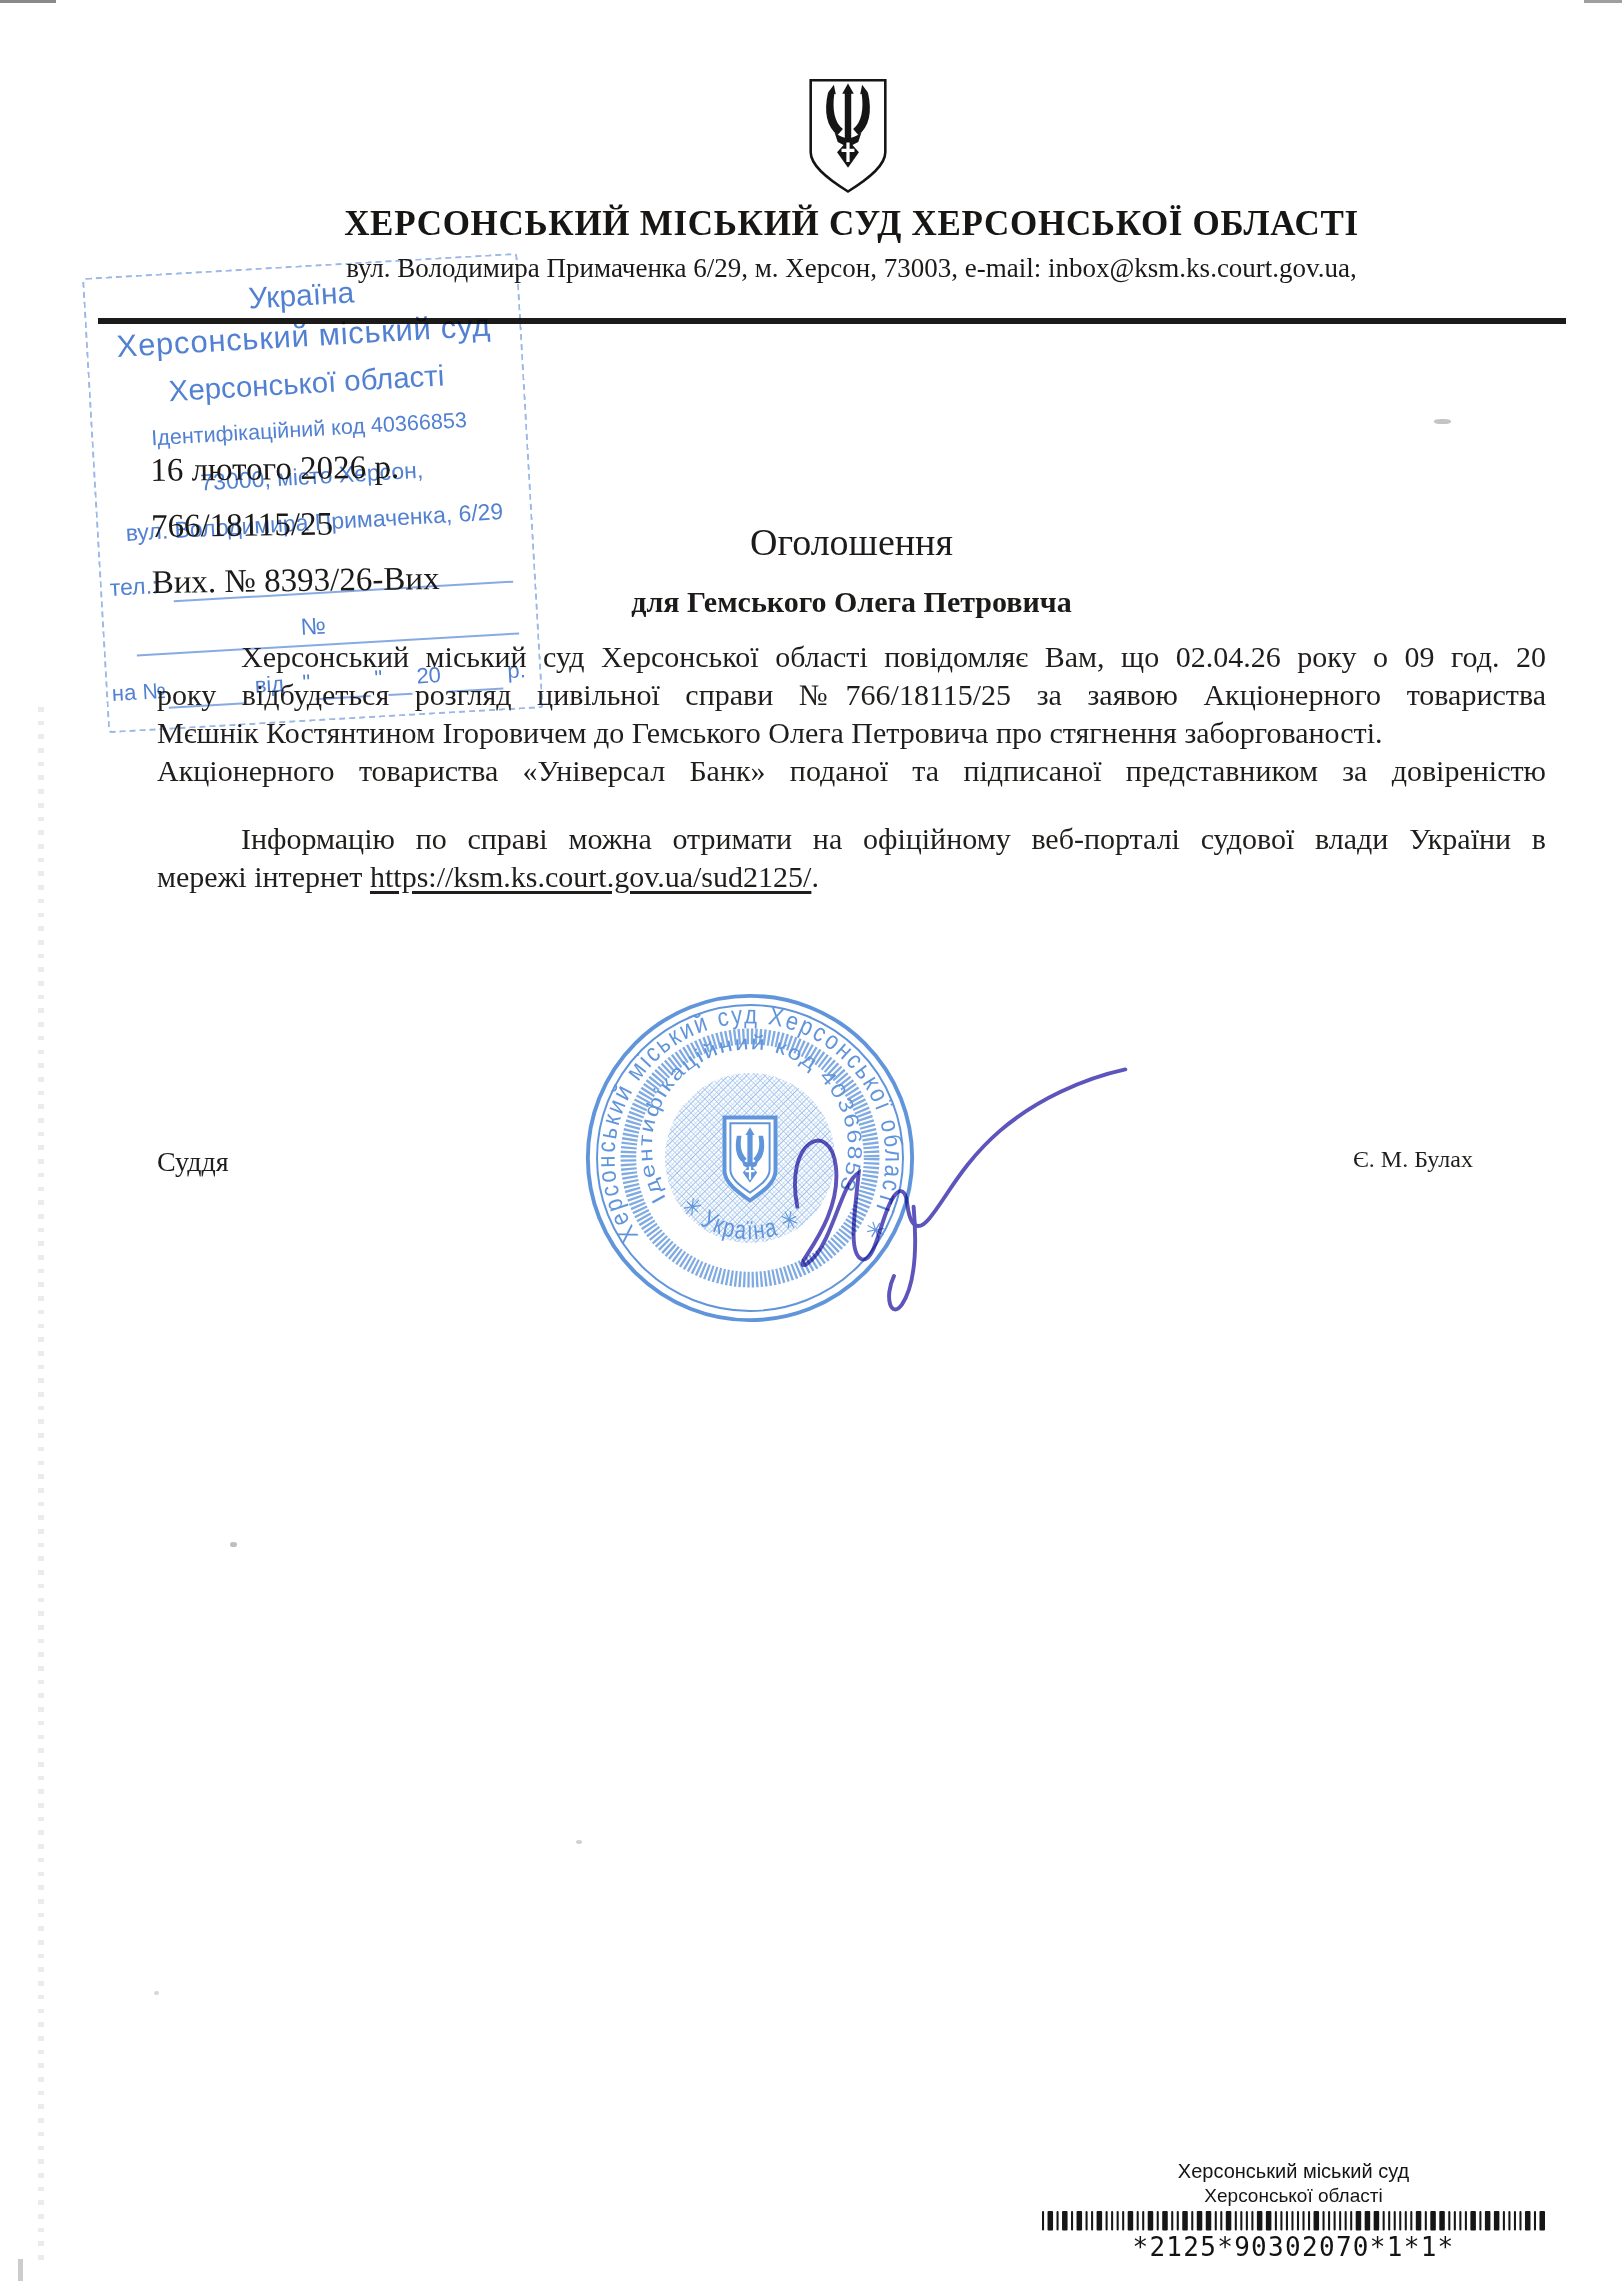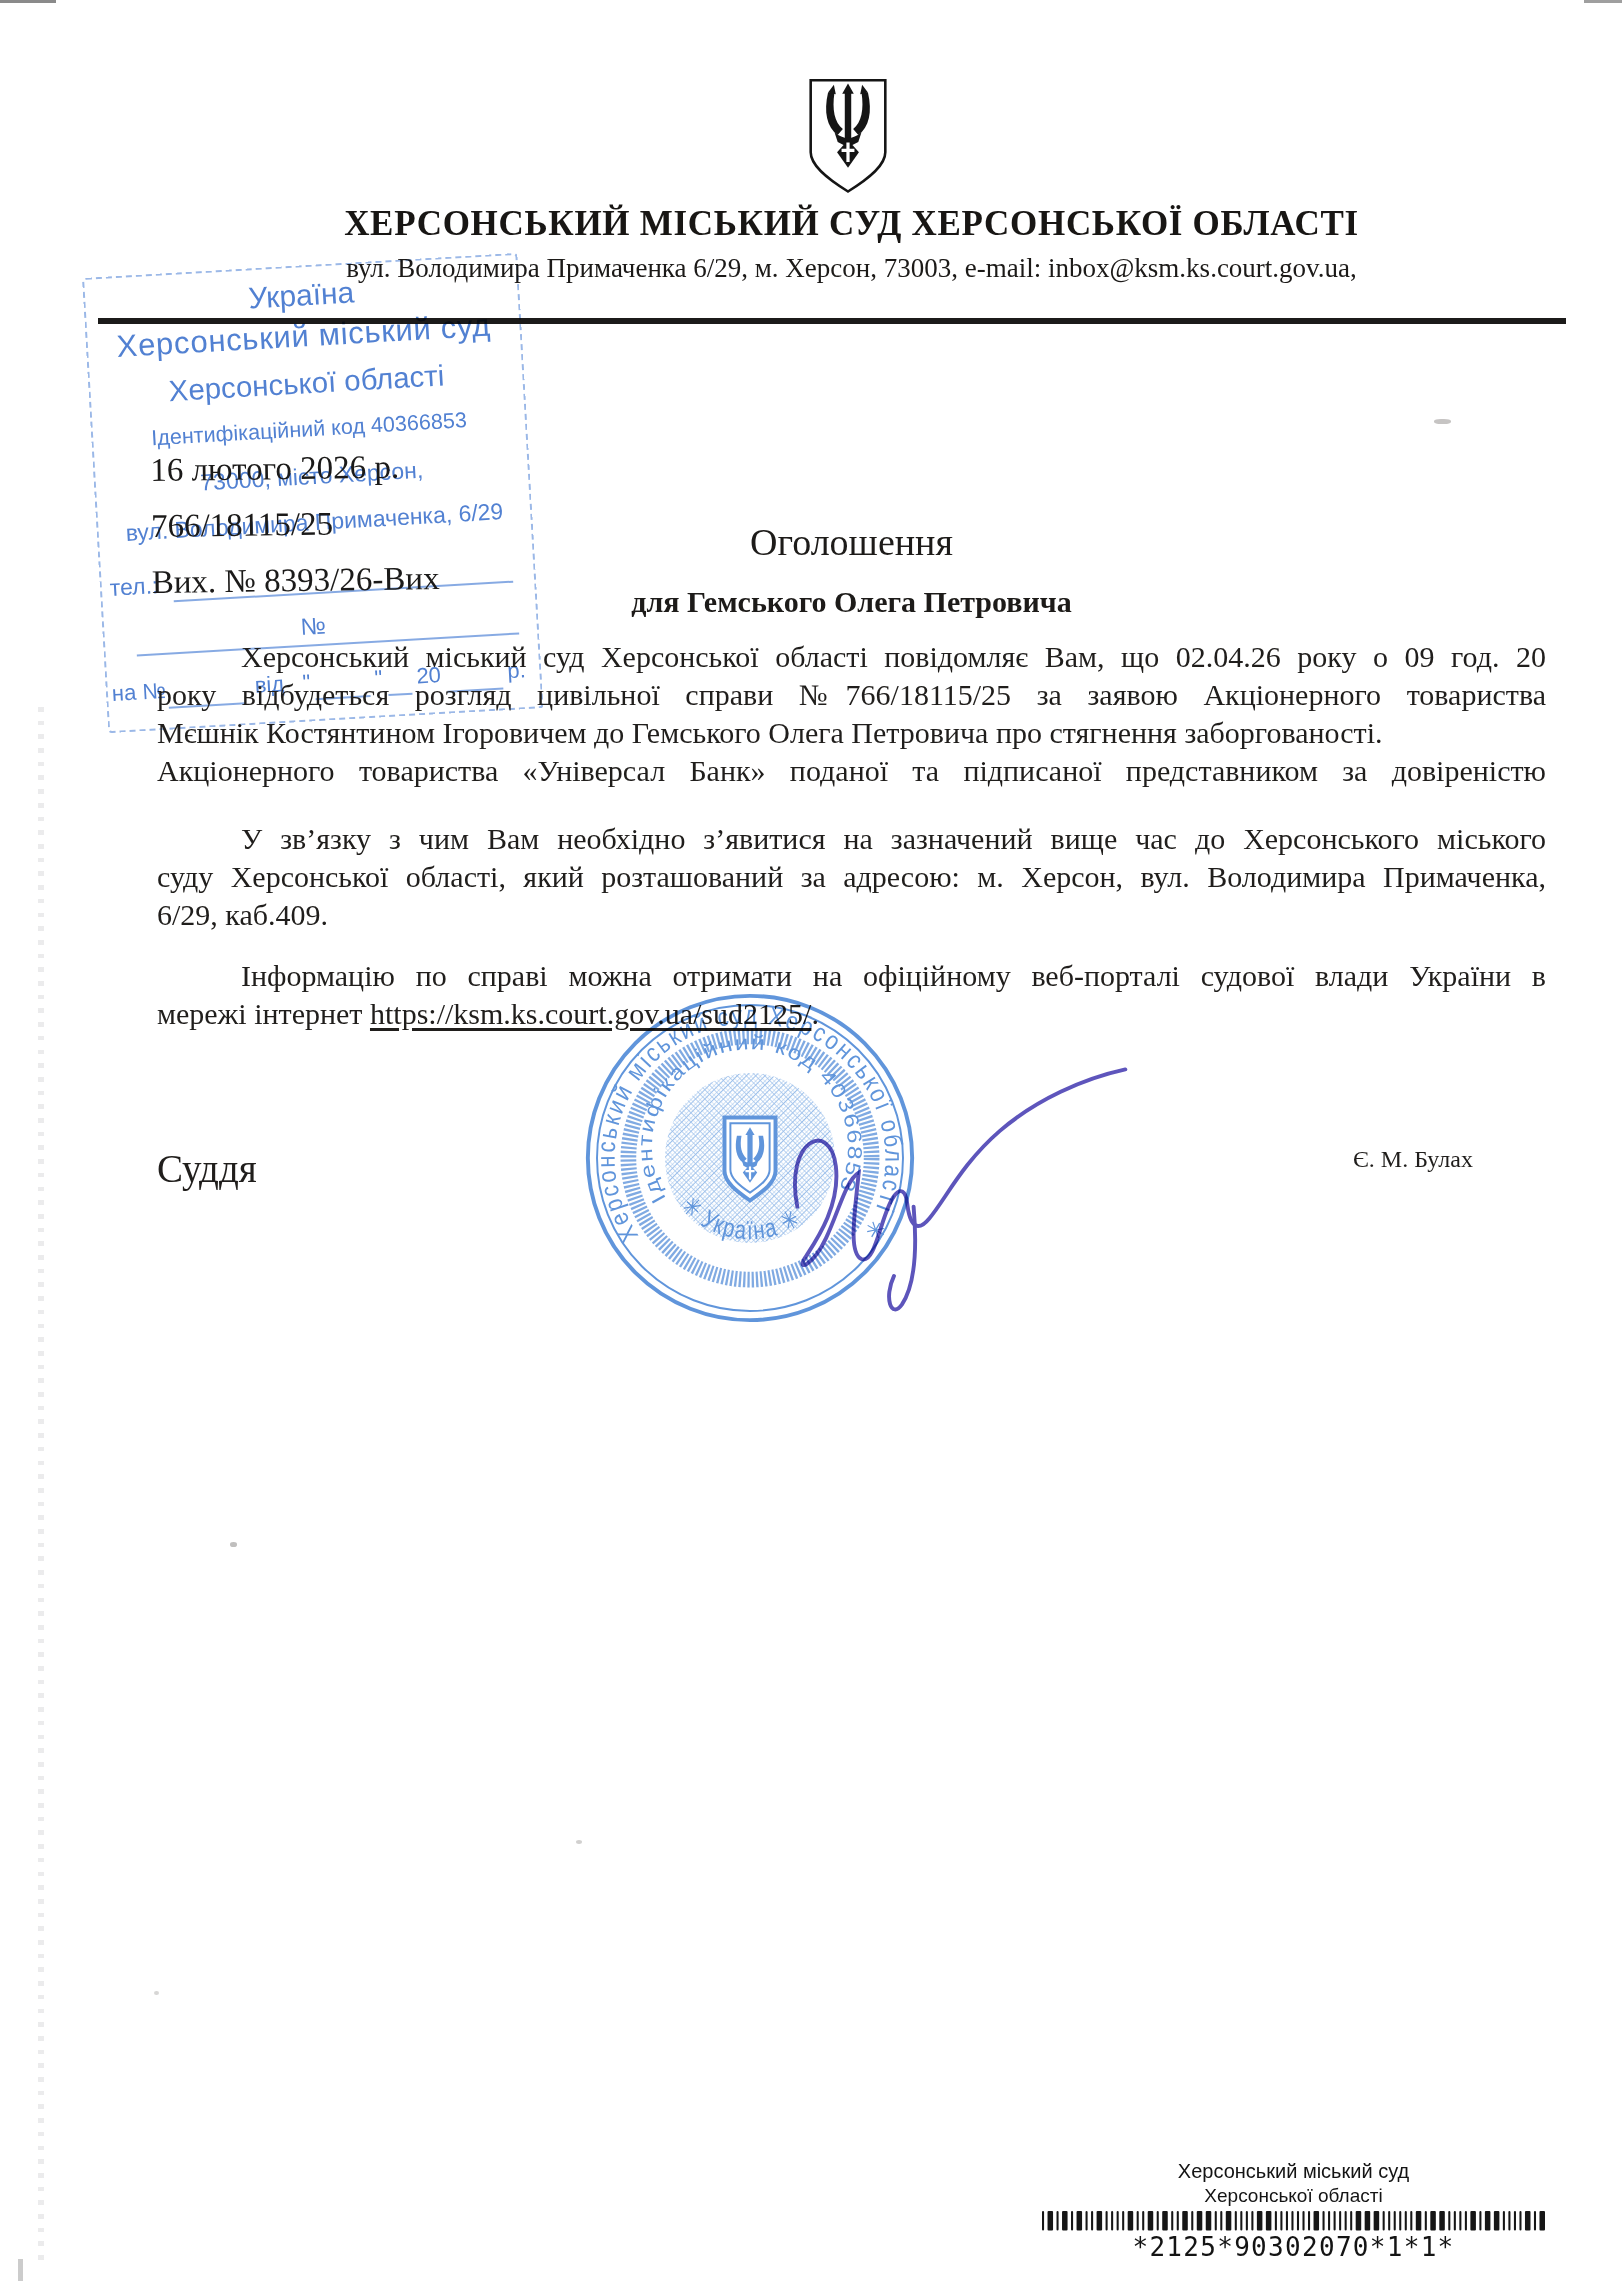--- a/index.html
+++ b/index.html
@@ -54,21 +54,21 @@
   .p-gap1{margin-bottom:30px;}
   .p-gap2{margin-bottom:23px;}
   .bline{text-align:justify;text-align-last:justify;}
   .bline.last{text-align-last:left;}
   .bline.first{text-indent:84px;}
   .doc-link{text-decoration:underline;text-underline-offset:3.9px;color:#201e1c;}
 
   
   #seal{position:absolute;left:580px;top:988px;width:340px;height:340px;mix-blend-mode:multiply;opacity:.88;}
   #signature{position:absolute;left:759px;top:1042px;width:419px;height:281px;mix-blend-mode:multiply;}
-  #judge-label{position:absolute;left:157px;top:1146px;font-size:39px;color:#201e1c;}
+  #judge-label{position:absolute;left:157px;top:1146px;font-size:28px;color:#201e1c;}
   #judge-name{position:absolute;left:1353px;top:1146px;font-size:24px;color:#201e1c;white-space:nowrap;}
 
   
   #footer-block{position:absolute;left:1042px;top:2158px;width:503px;text-align:center;
      font-family:"Liberation Sans",sans-serif;color:#141414;}
   #footer-court1{font-size:20px;line-height:26px;}
   #footer-court2{font-size:19px;line-height:23.6px;}
   #barcode{display:block;margin:3.9px auto 0 auto;}
   #barcode-value{font-size:26px;letter-spacing:1.3px;margin-top:1.3px;font-family:"DejaVu Sans Mono",monospace;text-align:center;}
 </style>
@@ -136,25 +136,20 @@
 
   <div id="doc-title">Оголошення</div>
   <div id="doc-addressee">для Гемського Олега Петровича</div>
 
   <div id="body-text">
     <div class="para p-gap1">
       <div class="bline first">Херсонський міський суд Херсонської області повідомляє Вам, що 02.04.26 року о 09 год. 20</div>
       <div class="bline">року відбудеться розгляд цивільної справи №766/18115/25 за заявою Акціонерного товариства</div>
       <div class="bline last">Мєшнік Костянтином Ігоровичем до Гемського Олега Петровича  про стягнення заборгованості.</div>
       <div class="bline">Акціонерного товариства «Універсал Банк» поданої та підписаної представником за довіреністю</div>
-    </div>
-    <div class="para p-gap2">
-      <div class="bline first">У зв’язку з чим Вам необхідно з’явитися на зазначений вище час до Херсонського міського</div>
-      <div class="bline">суду Херсонської області, який розташований за адресою: м. Херсон, вул. Володимира Примаченка,</div>
-      <div class="bline last">6/29, каб.409.</div>
     </div>
     <div class="para">
       <div class="bline first">Інформацію по справі можна отримати на офіційному веб-порталі судової влади України в</div>
       <div class="bline last"><span>мережі інтернет </span><span class="doc-link">https://ksm.ks.court.gov.ua/sud2125/</span><span>.</span></div>
     </div>
   </div>
 
   <svg id="seal" viewBox="0 0 520 520">
     <defs>
       <path id="arcOuter" d="M 90 379 A 207 207 0 1 1 430 379" fill="none"></path>

